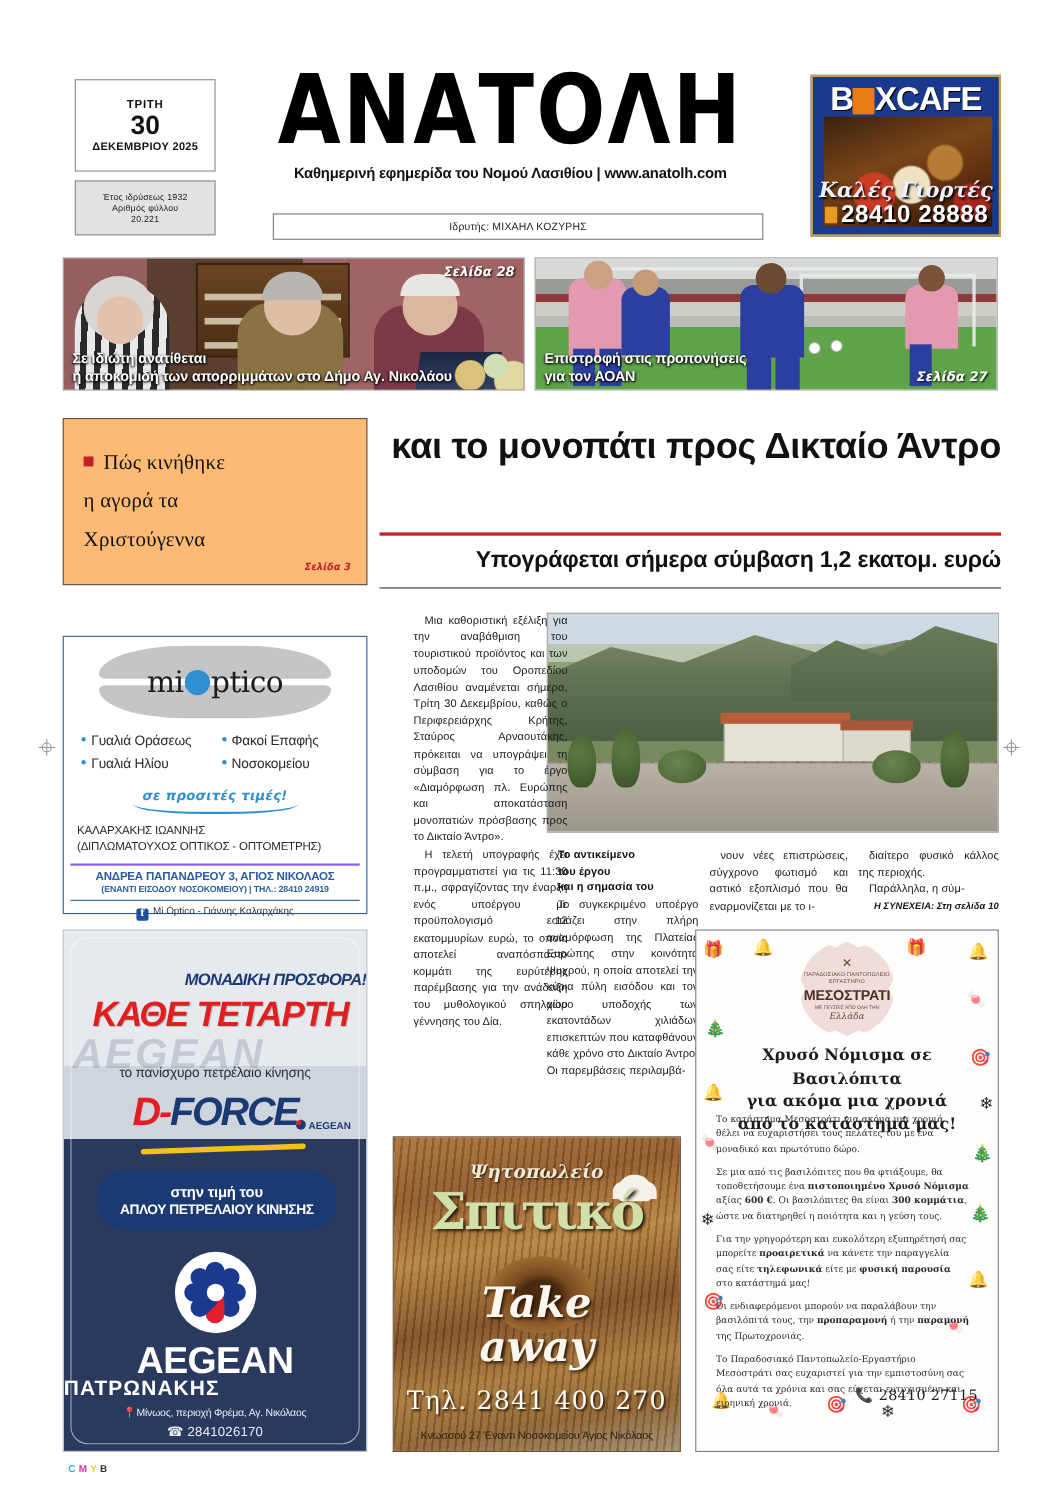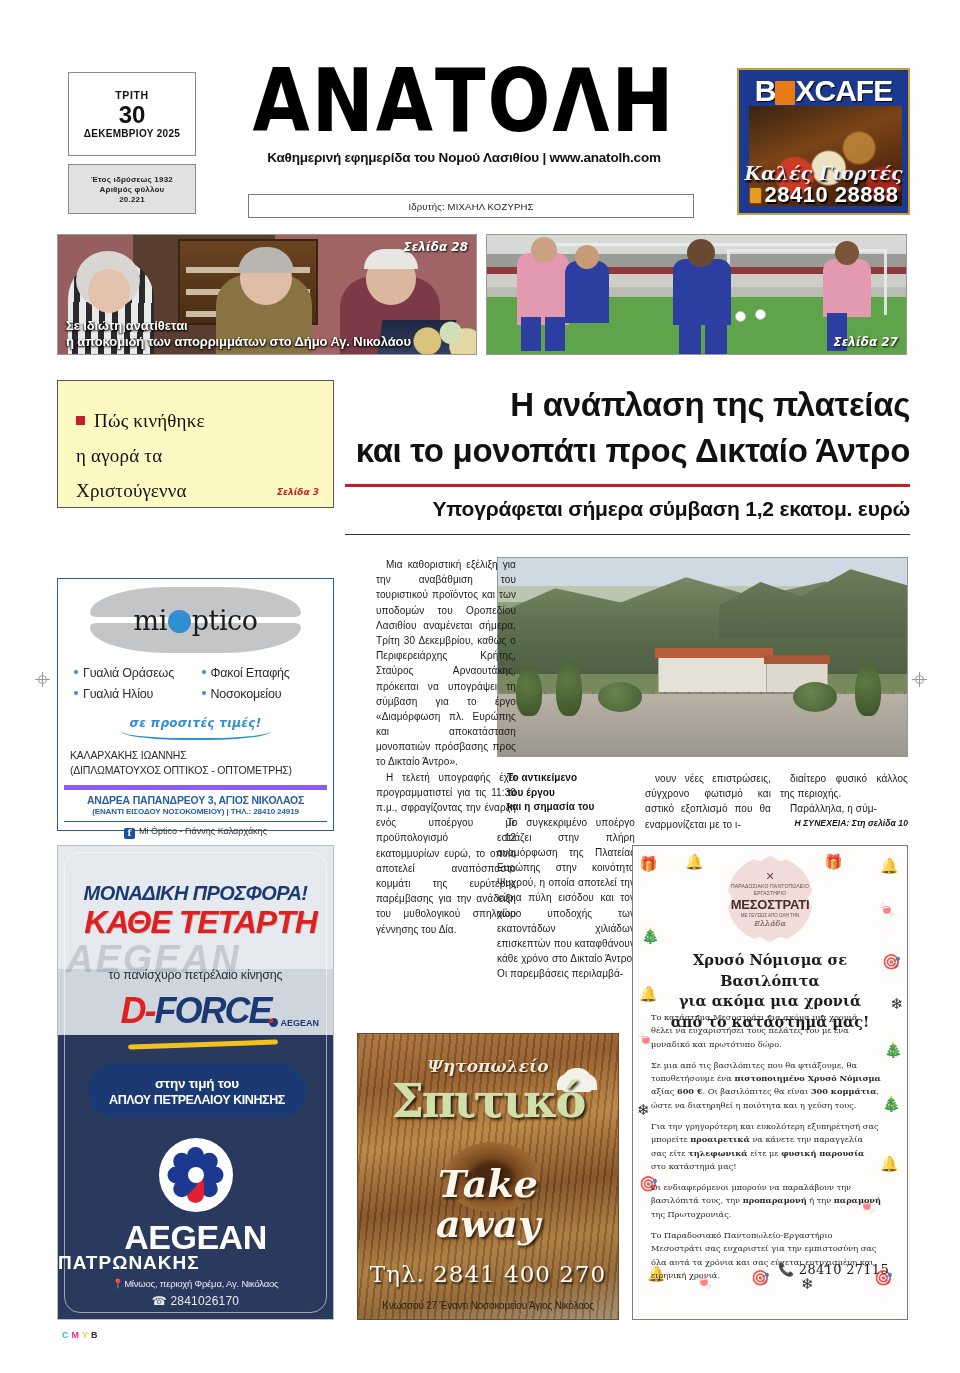--- a/index.html
+++ b/index.html
@@ -21,21 +21,21 @@
   }
   .date-day { font-size: 10.5px; font-weight: bold; letter-spacing: .6px; color: #111; }
   .date-num { font-size: 24px; font-weight: bold; line-height: 1.15; color: #111; }
   .date-month { font-size: 10px; font-weight: bold; letter-spacing: .3px; color: #111; }
   .issue-box {
     position: absolute; left: 68px; top: 164px; width: 128px; height: 50px;
     border: 1px solid #8a8a8a; background: #e2e2e2;
     display: flex; flex-direction: column; align-items: center; justify-content: center;
     gap: 1px;
   }
-  .issue-box span { font-size: 8px; font-weight: bold; color: #222; letter-spacing: .2px; }
+  .issue-box span { font-size: 8px; font-weight: normal; color: #222; letter-spacing: .2px; }
 
   .title-wrap { position: absolute; left: 216px; top: 60px; width: 496px; text-align: center; }
   .paper-title {
     font-family: "DejaVu Sans", sans-serif;
     font-size: 74px; font-weight: bold; letter-spacing: 2px;
     line-height: .92; color: #000;
     transform: scaleY(1.18); transform-origin: top center;
   }
   .tagline {
     margin-top: 22px; font-size: 13.5px; font-weight: bold;
@@ -161,22 +161,22 @@
   .page-ref {
     position: absolute; font-family:"DejaVu Sans", sans-serif;
     font-size: 12px; font-weight: bold; color: #fff; font-style: italic;
     text-shadow: 1px 1px 2px rgba(0,0,0,.95);
   }
   .page-ref.tr { right: 8px; top: 5px; }
   .page-ref.br { right: 8px; bottom: 5px; }
 
   
   .teaser {
-    position: absolute; left: 57px; top: 380px; width: 277px; height: 128px;
-    border: 1px solid #555; background: #fef9c3; padding: 22px 20px 8px 18px;
+    position: absolute; left: 57px; top: 380px; width: 277px; height: 152px;
+    border: 1px solid #555; background: #fdba74; padding: 22px 20px 8px 18px;
   }
   .teaser-line {
     font-family: "Liberation Serif", serif; font-size: 19px; color: #111;
     line-height: 1.85; letter-spacing: .2px;
   }
   .teaser-bullet {
     display: inline-block; width: 9px; height: 9px; background: #c22026;
     margin-right: 9px; vertical-align: 2px;
   }
   .teaser-ref {
@@ -267,40 +267,40 @@
     vertical-align: 3px; margin-right:5px; }
   .mo-hand {
     text-align:center; margin-top:12px;
     font-family:"DejaVu Sans", sans-serif; font-style:italic; font-weight:bold;
     font-size: 12px; color:#2f8fd0; letter-spacing:.3px;
   }
   .mo-swoosh { width: 150px; height: 9px; margin: 1px auto 0;
     border-bottom: 2px solid #2f8fd0; border-radius: 0 0 70px 70px / 0 0 10px 10px; }
   .mo-name { text-align:left; padding-left: 6px; margin-top: 8px; }
   .mo-name div { font-size: 10.5px; color:#2b2b2b; line-height: 1.45; letter-spacing:-.2px; }
-  .mo-addr { margin-top:6px; border-top:5px solid #8b5cf6; padding-top:4px; text-align:center; }
+  .mo-addr { margin-top:6px; border-top:2px solid #8b5cf6; padding-top:4px; text-align:center; }
   .mo-addr .a1 { font-size: 10.5px; font-weight:bold; color:#2a5d9e; letter-spacing:-.2px; }
   .mo-addr .a2 { font-size: 8px; font-weight:bold; color:#2a5d9e; letter-spacing:-.1px; margin-top:1px; }
   .mo-fb { margin-top:5px; border-top:1px solid #2a5d9e; padding-top:4px; text-align:center;
     font-size: 9px; color:#333; }
   .fb-icon { display:inline-block; width:11px; height:11px; background:#1b4fa0; color:#fff;
     font-weight:bold; font-size:9px; line-height:11px; text-align:center; border-radius:2px;
     vertical-align:-2px; margin-right:4px; font-family:"DejaVu Serif", serif; }
 
   
   .ad-dforce {
     position: absolute; left: 57px; top: 845px; width: 277px; height: 475px;
     background: linear-gradient(180deg,#e6e9ee 0 26%, #cfd5dd 26% 40%, #2a3a5e 40% 100%);
     overflow: hidden; border: 1px solid #b9bec7;
   }
   .df-frame { position:absolute; inset:6px; border:1px solid rgba(255,255,255,.55); border-radius:16px; }
   .df-ghost { position:absolute; left:8px; top:92px; font-size:38px; font-weight:bold;
     color: rgba(120,130,145,.3); letter-spacing:2px; font-style:italic; }
-  .df-top { position:absolute; left:0; right:0; top:36px; text-align:center;
-    font-size:20px; font-weight:bold; font-style:italic; color:#1b3a73; letter-spacing:-.6px; }
+  .df-top { position:absolute; left:0; right:0; top:36px; text-align:right;
+    font-size:15px; font-weight:bold; font-style:italic; color:#1b3a73; letter-spacing:-.6px; }
   .df-mid { position:absolute; left:0; right:0; top:58px; text-align:center;
     font-size:32px; font-weight:bold; font-style:italic; color:#e02020; letter-spacing:-1px;
     text-shadow: 1px 1px 0 rgba(0,0,0,.18); margin-left: 10px; }
   .df-sub { position:absolute; left:0; right:0; top:122px; text-align:center;
     font-size:12.5px; color:#2a2f38; letter-spacing:-.2px; }
   .df-logo { position:absolute; left:0; right:0; top:144px; text-align:center;
     font-size:36px; font-weight:bold; font-style:italic; letter-spacing:-2px; }
   .df-d { color:#e02020; } .df-force { color:#1b3a73; }
   .df-aeg { position:absolute; right:14px; top:172px; font-size:9px; font-weight:bold; color:#1b3a73; }
   .df-aeg .dot { display:inline-block; width:9px; height:9px; border-radius:50%;
@@ -479,33 +479,36 @@
     <div class="pr-pl pr-s2"></div>
     <div class="pr-s2h"></div>
     <div class="pr-pl pr-s3"></div>
     <div class="pr-s3h"></div>
     <div class="pr-s3l"></div>
     <div class="pr-s3r"></div>
     <div class="pr-pl pr-s4"></div>
     <div class="pr-s4h"></div>
     <div class="pr-s4l"></div>
     <div class="page-ref br">Σελίδα 27</div>
+    <div class="cap-overlay">
+      <div>Επιστροφή στις προπονήσεις</div>
+      <div>για τον ΑΟΑΝ</div>
+    </div>
   </div>
 
   <div class="teaser">
     <div class="teaser-line">
       <span class="teaser-bullet"></span><span>Πώς κινήθηκε</span>
     </div>
     <div class="teaser-line">η αγορά τα</div>
     <div class="teaser-line">Χριστούγεννα</div>
     <div class="teaser-ref">Σελίδα 3</div>
   </div>
 
   <div class="headline">
-    <div class="h1">Η ανάπλαση της πλατείας</div>
     <div class="h1">και το μονοπάτι προς Δικταίο Άντρο</div>
   </div>
   <div class="hl-rule"></div>
   <div class="subhead">Υπογράφεται σήμερα σύμβαση 1,2 εκατομ. ευρώ</div>
   <div class="sub-rule"></div>
 
   <div class="article-photo">
     <div class="ap-sky"></div>
     <div class="ap-mountain"></div>
     <div class="ap-mountain2"></div>

